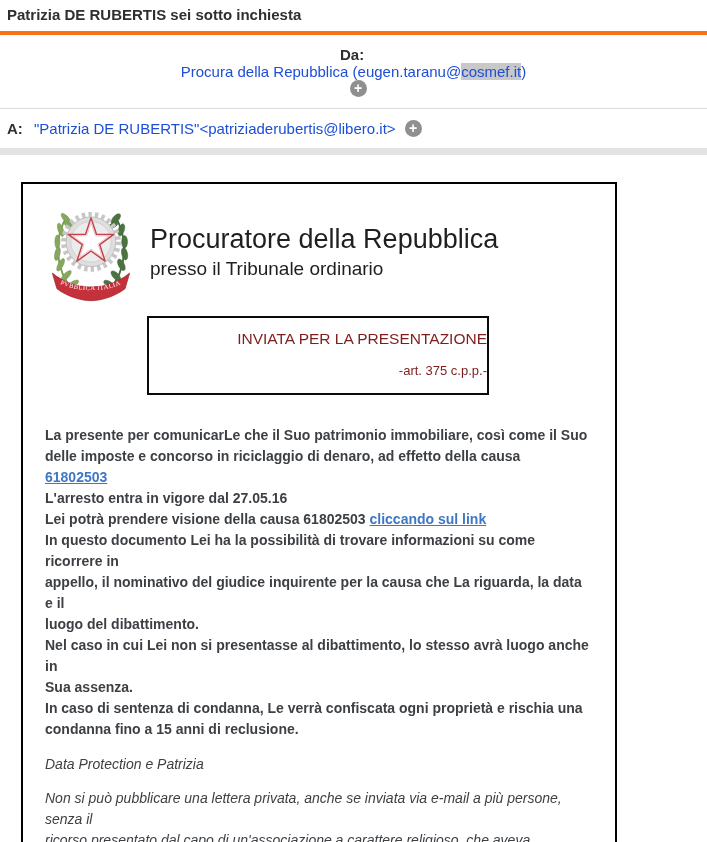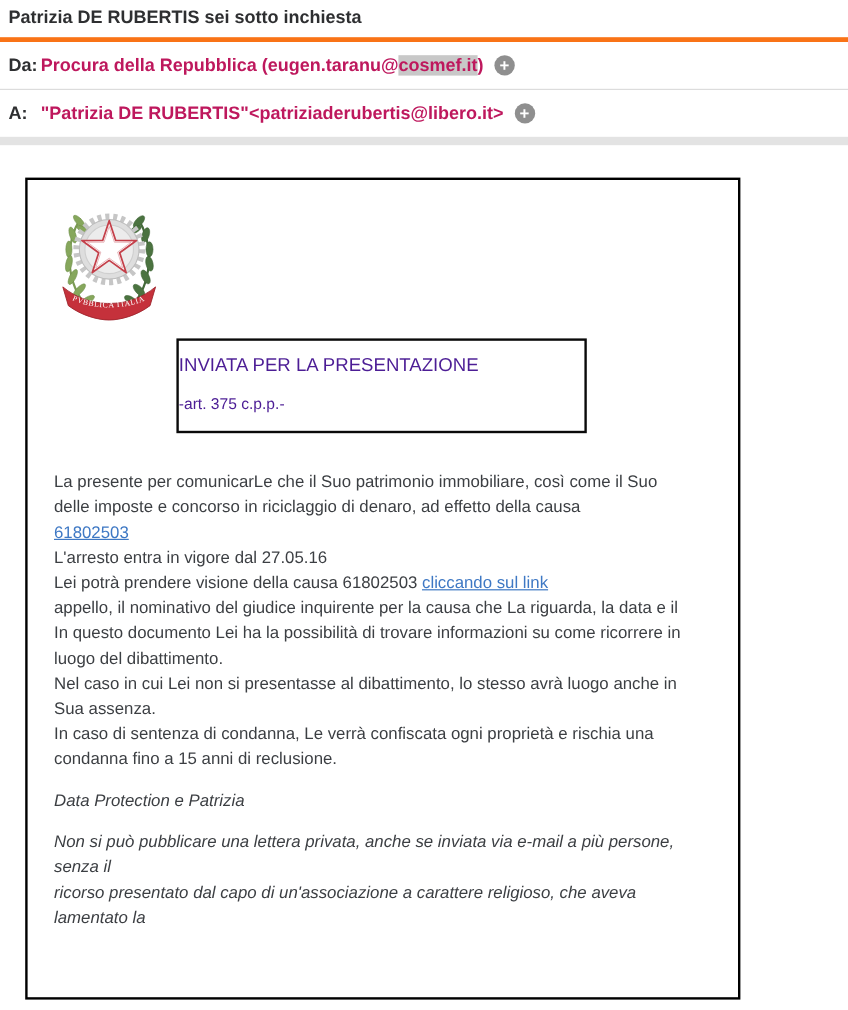--- a/index.html
+++ b/index.html
@@ -3,43 +3,43 @@
 <meta charset="utf-8">
 <style>
   html,body{margin:0;padding:0;background:#fff;}
   body{width:707px;height:842px;overflow:hidden;
        font-family:"Liberation Sans","DejaVu Sans",sans-serif;}
 
   
   .subject{padding:6px 7px 8px;font-size:15px;font-weight:bold;color:#2e2f31;
            border-bottom:4px solid #f97316;}
   .hrow{display:flex;align-items:center;padding:11px 7px;font-size:15px;}
-  .hrow.first{border-bottom:1px solid #dcdcdc;}
+  .hrow.first{border-bottom:1px solid #dcdcdc;flex-direction:column;}
   .hlabel{font-weight:bold;color:#2e2f31;width:27px;flex:none;}
-  .hvalue{color:#be185d;white-space:nowrap;font-weight:bold;}
+  .hvalue{color:#1d4ed8;white-space:nowrap;}
   .hl{background:#c8c8c8;}
   .plus{margin-left:9px;width:17px;height:17px;border-radius:50%;background:#8f8f8f;
         color:#fff;font-size:14px;line-height:16px;text-align:center;font-weight:bold;
         cursor:pointer;flex:none;user-select:none;}
   .strip{height:7px;background:#e3e3e3;}
 
   
   .letter{margin:27px 0 0 21px;width:596px;box-sizing:border-box;border:2px solid #000;
           padding:14px 24px 24px 22px;background:#fff;min-height:685px;}
   .letter-head{display:flex;}
   .emblem{width:92px;height:106px;flex:none;}
   .head-text{margin-left:13px;padding-top:26px;}
   .title{font-size:27px;color:#1f1f1f;}
   .subtitle{font-size:19px;color:#1f1f1f;margin-top:3px;}
 
-  .notice{width:338px;margin:12px auto 0;border:2px solid #0a0a0a;text-align:left;
-          padding:9px 0 11px;color:#4c1d95;font-size:15.5px;line-height:23px;}
+  .notice{width:338px;margin:12px auto 0;border:2px solid #0a0a0a;text-align:right;
+          padding:9px 0 11px;color:#7f1d1d;font-size:15.5px;line-height:23px;}
   .notice .art{font-size:13px;margin-top:9px;}
 
-  .body-text{margin-top:30px;font-size:14px;line-height:21px;color:#3c3f43;}
+  .body-text{margin-top:30px;font-size:14px;line-height:21px;color:#3c3f43;font-weight:bold;}
   .body-text div{min-height:21px;}
   .link{color:#3e78c4;text-decoration:underline;cursor:pointer;}
 
   .privacy-head{margin-top:16px;font-style:italic;font-size:14px;color:#3c3f43;}
   .privacy-text{margin-top:16px;font-style:italic;font-size:14px;line-height:21px;color:#3c3f43;}
 </style>
 </head>
 <body>
 
 <div>
@@ -101,38 +101,42 @@
         </g>
 
         <g>
           <path d="M8,80 C20,90 35,95 50,95 C65,95 80,90 92,80 L87,97 C75,106 60,110 50,110 C40,110 25,106 13,97 Z" fill="#c5313b" stroke="#9d242c" stroke-width="0.8"></path>
           <path id="ribbonPath" d="M15,91 C33,101 67,101 85,91" fill="none"></path>
           <text font-size="7" fill="#ffffff" font-family="'Liberation Serif',serif" letter-spacing="0.6">
             <textPath href="#ribbonPath" startOffset="50%" text-anchor="middle">REPVBBLICA ITALIANA</textPath>
           </text>
         </g>
       </svg>
+      <div class="head-text">
+        <div class="title">Procuratore della Repubblica</div>
+        <div class="subtitle">presso il Tribunale ordinario</div>
+      </div>
     </div>
 
     <div class="notice">
       <div>INVIATA PER LA PRESENTAZIONE</div>
       <div class="art">-art. 375 c.p.p.-</div>
     </div>
 
     <div class="body-text">
       <div>
           <div>La presente per comunicarLe che il Suo patrimonio immobiliare, così come il Suo</div>
           <div>delle imposte e concorso in riciclaggio di denaro, ad effetto della causa</div>
         </div>
       <div><a class="link">61802503</a></div>
       <div>L'arresto entra in vigore dal 27.05.16</div>
       <div><span>Lei potrà prendere visione della causa 61802503 </span><a class="link">cliccando sul link</a></div>
       <div>
+          <div>In questo documento Lei ha la possibilità di trovare informazioni su come ricorrere in</div>
           <div>appello, il nominativo del giudice inquirente per la causa che La riguarda, la data e il</div>
-          <div>In questo documento Lei ha la possibilità di trovare informazioni su come ricorrere in</div>
           <div>luogo del dibattimento.</div>
         </div>
       <div>
           <div>Nel caso in cui Lei non si presentasse al dibattimento, lo stesso avrà luogo anche in</div>
           <div>Sua assenza.</div>
         </div>
       <div>
           <div>In caso di sentenza di condanna, Le verrà confiscata ogni proprietà e rischia una</div>
           <div>condanna fino a 15 anni di reclusione.</div>
         </div>

